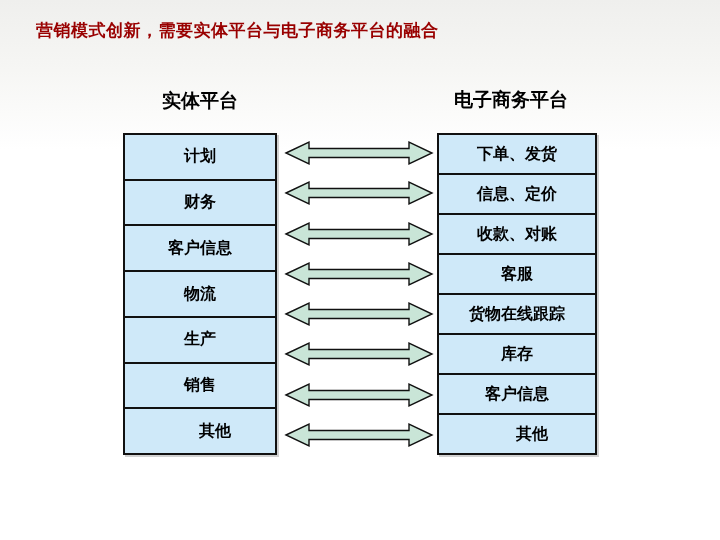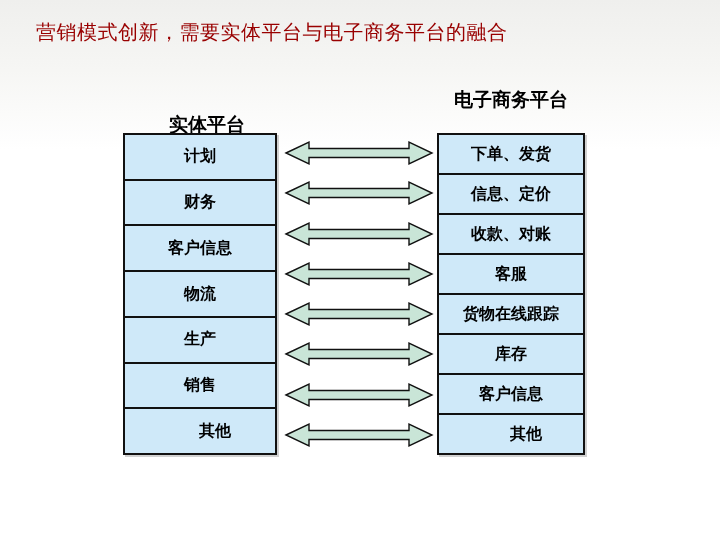--- a/index.html
+++ b/index.html
@@ -10,40 +10,40 @@
   }
   *{margin:0;padding:0;box-sizing:border-box;}
   html,body{width:720px;height:540px;overflow:hidden;}
   body{
     position:relative;
     font-family:"Liberation Sans","DejaVu Sans",sans-serif;
     background:linear-gradient(180deg,#efefed 0px,#f6f6f4 70px,#ffffff 150px,#ffffff 540px);
   }
   .slide-title{
     position:absolute;left:36px;top:19px;width:640px;
-    font-size:20px;font-weight:normal;letter-spacing:0.5px;
+    font-size:17px;font-weight:bold;letter-spacing:0.5px;
     color:var(--title-col);
     white-space:nowrap;
   }
   .col-header{
     position:absolute;top:89px;height:24px;
     font-size:19px;font-weight:bold;color:#000;
     text-align:center;line-height:24px;white-space:nowrap;
   }
-  .col-header.left{left:130px;width:154px;margin-top:24px;}
+  .col-header.left{left:123px;width:154px;}
   .col-header.right{left:437px;width:148px;font-family:Liberation Mono, monospace;}
   .platform-table{
     position:absolute;top:133px;height:322px;
     border:2px solid var(--border-col);
     background:var(--cell-fill);
     box-shadow:2px 2px 0 rgba(0,0,0,0.18);
     display:flex;flex-direction:column;
   }
   .platform-table.left{left:123px;width:154px;}
-  .platform-table.right{left:437px;width:148px;}
+  .platform-table.right{left:437px;width:160px;}
   .cell{
     flex:1;display:flex;align-items:center;justify-content:center;
     border-bottom:2px solid var(--border-col);
     font-size:16px;font-weight:bold;color:#000;
     background:var(--cell-fill);
     white-space:nowrap;
   }
   .cell:last-child{border-bottom:none;padding-left:30px;}
   .arrow-lane{
     position:absolute;left:281px;top:133px;width:156px;height:322px;

